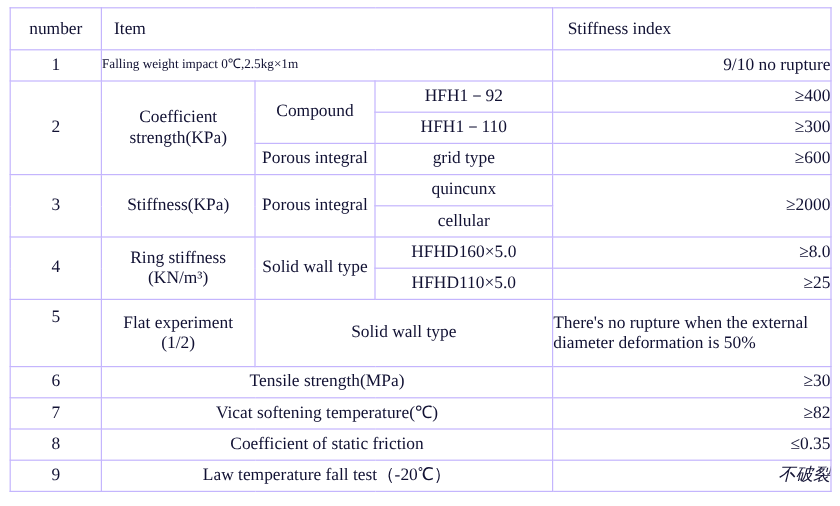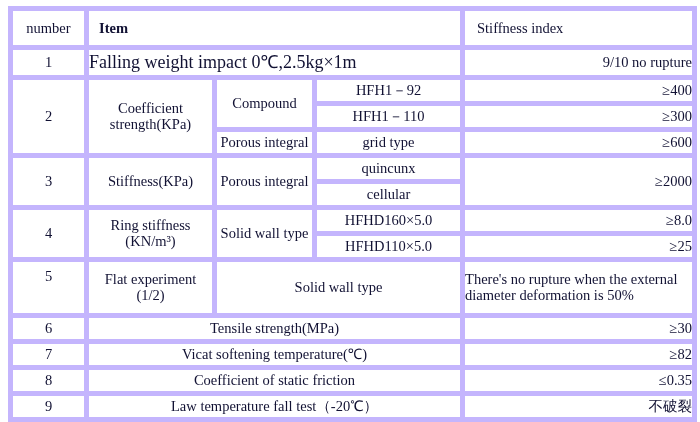--- a/index.html
+++ b/index.html
@@ -19,37 +19,37 @@
     height: 422px;
     box-sizing: border-box;
     padding: 6px 8px 0 8px;
   }
   table.spec {
     border-collapse: collapse;
     width: 684px;
     table-layout: fixed;
   }
   table.spec td {
-    border: 5px solid #c4b5fd;
+    border: 1px solid #c4b5fd;
     padding: 2px 0;
     font-size: 14.5px;
     color: #111133;
     vertical-align: middle;
     line-height: 1.15;
     overflow: hidden;
   }
   .c-num { text-align: center; }
   .c-ctr { text-align: center; margin-top: 40px; }
   .c-left { text-align: left; padding-left: 8px; }
   .hdr td {
     font-size: 16px;
     height: 30px;
   }
   .hdr .h-num { text-align: center; }
-  .hdr .h-item { text-align: left; padding-left: 10px; font-weight: bold; }
+  .hdr .h-item { text-align: left; padding-left: 10px; }
   .hdr .h-tech { text-align: left; padding-left: 12px; }
   .tech {
     text-align: right;
     padding-left: 10px;
     font-size: 14px;
   }
   .small-label {
     font-size: 11.5px;
     text-align: center;
   }
@@ -64,20 +64,21 @@
   }
   .flat-text {
     font-size: 13px;
     text-align: left;
     padding: 3px 6px 3px 8px;
     line-height: 1.3;
   }
   .cjk {
     font-family: "DejaVu Sans", "Liberation Sans", sans-serif;
     font-size: 14px;
+    font-style: italic;
   }
   .r-tall { height: 26px; }
 </style>
 </head>
 <body>
 
 <div class="sheet">
   <table class="spec">
     <colgroup>
       <col style="width:76px">
@@ -89,21 +90,21 @@
     <tbody>
 
       <tr class="hdr">
         <td class="h-num">number</td>
         <td class="h-item" colspan="3">Item</td>
         <td class="h-tech">Stiffness index</td>
       </tr>
 
       <tr class="r-tall">
         <td class="c-num">1</td>
-        <td class="c-left" colspan="3" style="font-size:18px;">Falling weight impact  0℃,2.5kg×1m</td>
+        <td class="c-left" colspan="3" style="font-size:11px;">Falling weight impact  0℃,2.5kg×1m</td>
         <td class="tech">9/10 no rupture</td>
       </tr>
 
       <tr class="r-tall">
         <td class="c-num" rowspan="3">2</td>
         <td class="mid-label" rowspan="3">
           <div>Coefficient strength(KPa)</div>
         </td>
         <td class="mid-label" rowspan="2">Compound</td>
         <td class="c-ctr">HFH1－92</td>

